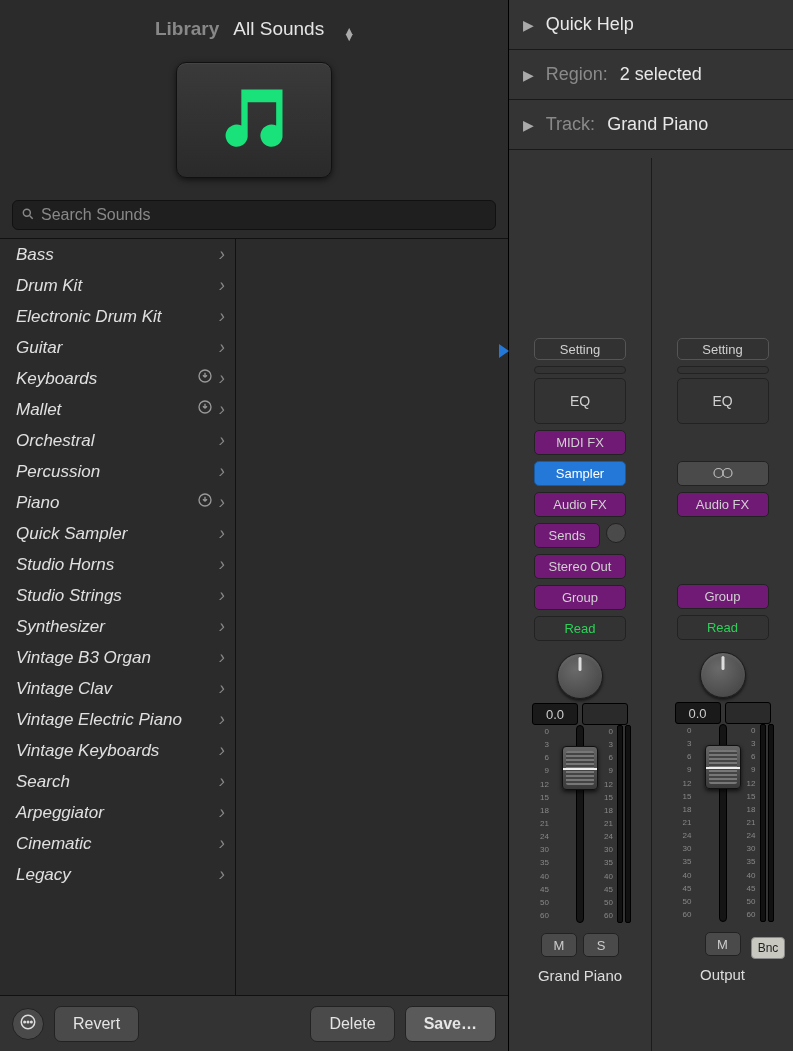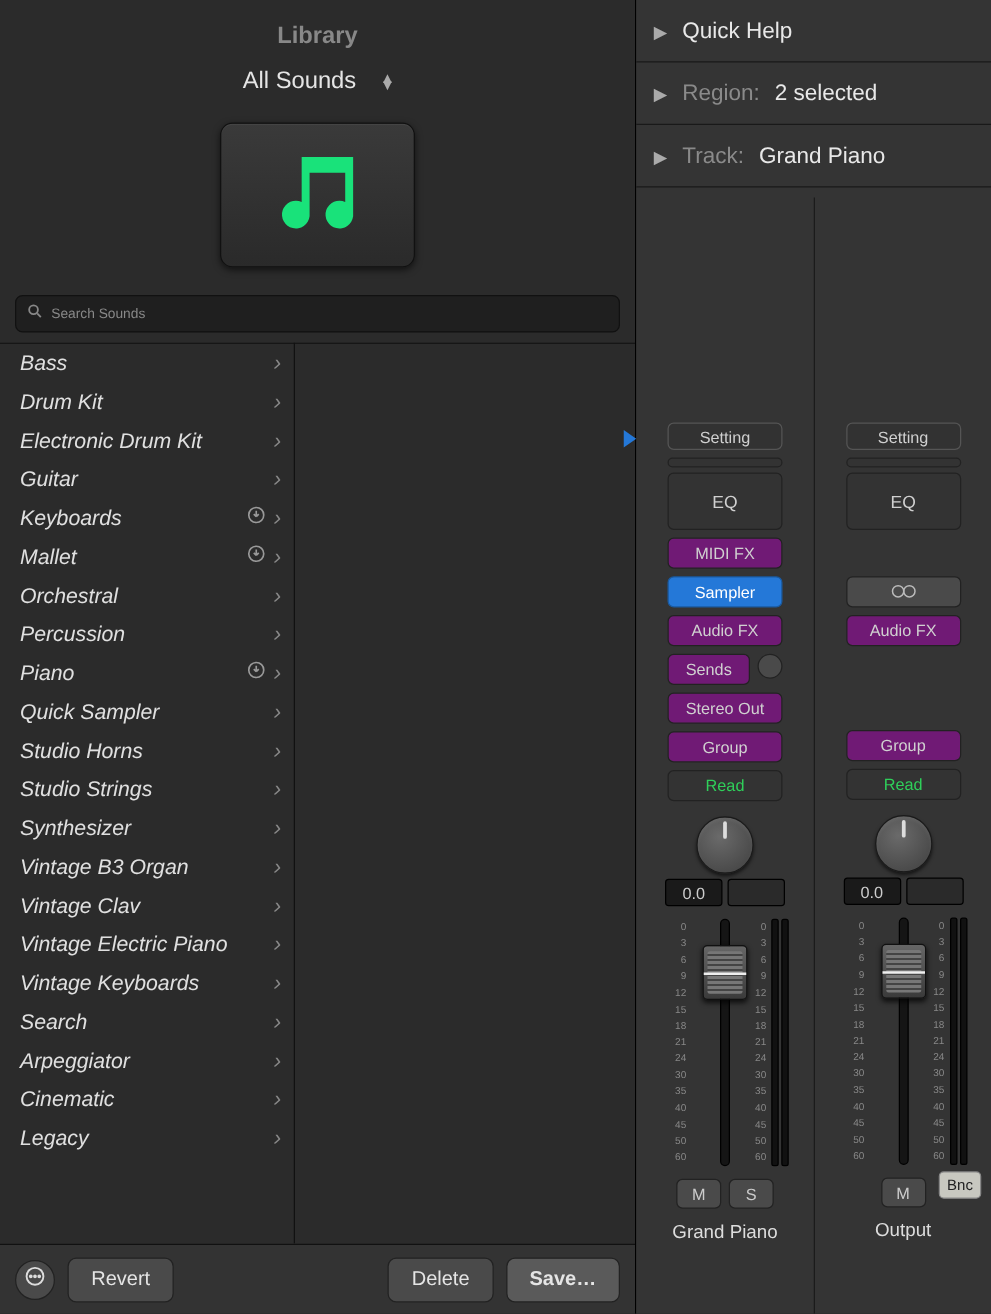--- a/index.html
+++ b/index.html
@@ -1,31 +1,31 @@
 <!DOCTYPE html>
 <html><head>
 <meta charset="utf-8">
 <style>
 * { margin: 0; padding: 0; box-sizing: border-box; font-family: -apple-system, "Helvetica Neue", Arial, sans-serif; }
 html, body { width: 793px; height: 1051px; background: #2b2b2b; color: #ccc; overflow: hidden; }
 .app { display: flex; width: 100%; height: 100%; }
 
 
 .left { width: 509px; background: #2b2b2b; display: flex; flex-direction: column; border-right: 1px solid #000; }
-.lib-header { display: flex; align-items: center; justify-content: center; gap: 14px; padding: 18px 0 8px; font-size: 19px; flex-direction: column; }
+.lib-header { display: flex; align-items: center; justify-content: center; gap: 14px; padding: 18px 0 8px; font-size: 19px; }
 .lib-label { color: #888; font-weight: 600; }
-.lib-dropdown { color: #e5e5e5; display:flex; align-items:center; gap:19px; cursor:pointer; }
+.lib-dropdown { color: #e5e5e5; display:flex; align-items:flex-end; gap:19px; cursor:pointer; }
 .updown { font-size: 12px; letter-spacing: -2px; display:inline-flex; flex-direction:column; line-height:6px; color:#aaa; }
 
 .thumb-wrap { display:flex; justify-content:center; padding: 14px 0 22px; }
 .thumb { width: 156px; height: 116px; border-radius: 10px; background: linear-gradient(180deg,#3a3a3a,#2a2a2a); border:1px solid #111; box-shadow: 0 2px 6px rgba(0,0,0,.6), inset 0 1px 0 rgba(255,255,255,.05); display:flex; align-items:center; justify-content:center; }
 .thumb svg { width: 76px; height: 76px; }
 
 .search-wrap { padding: 0 12px 8px; }
-.search { width: 100%; height: 30px; border-radius: 6px; background: #1f1f1f; border: 1px solid #111; color: #888; display:flex; align-items:center; padding: 0 8px; gap:6px; font-size:11px; }
+.search { width: 100%; height: 30px; border-radius: 6px; background: #1f1f1f; border: 1px solid #111; color: #888; display:flex; align-items:center; padding: 0 8px; gap:6px; font-size:16px; }
 .search-ic { color:#777; font-size:15px; }
 
 .cats { display:flex; flex: 1 1 auto; overflow:hidden; }
 .cat-col { width: 236px; border-top: 1px solid #111; border-right: 1px solid #111; overflow:auto; }
 .cat-col2 { flex:1; border-top:1px solid #111; background:#2b2b2b; }
 .cat-row { height: 31px; display:flex; align-items:center; justify-content:space-between; padding: 0 10px 0 16px; color:#e0e0e0; font-size:17px; cursor:pointer;font-style:italic; }
 .row-right { display:flex; align-items:center; gap:6px; color:#888; }
 .chev { color:#888; font-size:18px; }
 .dl-ic svg { width:16px; height:16px; }
 
@@ -55,21 +55,21 @@
 .slot.read { background:#333; color:#2fd05a; }
 .slot.stereo-icon { background:#4a4a4a; }
 .sends-row { display:flex; gap:6px; margin-bottom:6px; }
 .sends-row .slot { width:66px; margin-bottom:0;text-align:center; }
 .sends-row .mini { width:20px; height:20px; border-radius:10px; background:#4a4a4a; border:1px solid #222; }
 
 .knob-wrap { margin: 6px 0 4px; }
 .knob { width:46px; height:46px; border-radius:50%; background: radial-gradient(circle at 40% 35%, #6a6a6a, #3f3f3f); border:1px solid #1a1a1a; position:relative; box-shadow: inset 0 2px 3px rgba(255,255,255,.08), 0 2px 3px rgba(0,0,0,.6); }
 .knob::after { content:''; position:absolute; width:3px; height:14px; background:#ddd; left:50%; top:3px; transform:translateX(-50%); border-radius:2px; }
 
-.val-row { display:flex; gap:4px; margin-bottom:10px; }
+.val-row { display:flex; gap:4px; margin-bottom:0; }
 .val-box { width:46px; height:22px; background:#1a1a1a; border:1px solid #000; border-radius:3px; color:#ccc; font-size:13px; display:flex; align-items:center; justify-content:center; }
 .val-box.dark { background:#2a2a2a; }
 
 .fader-area { width: 110px; height: 198px; position:relative; display:flex; justify-content:center; }
 .scale-l, .scale-r { position:absolute; top:0; bottom:0; font-size:8px; color:#888; display:flex; flex-direction:column; justify-content:space-between; padding:3px 0; }
 .scale-l { left: 4px; text-align:right; width:20px; }
 .scale-r { right: 22px; text-align:right; width:18px; }
 .scale-l span, .scale-r span { line-height:1; }
 .meters { position:absolute; right:4px; top:0; bottom:0; width:14px; display:flex; gap:2px; }
 .meter { flex:1; background:#111; border:1px solid #000; border-radius:2px; }

